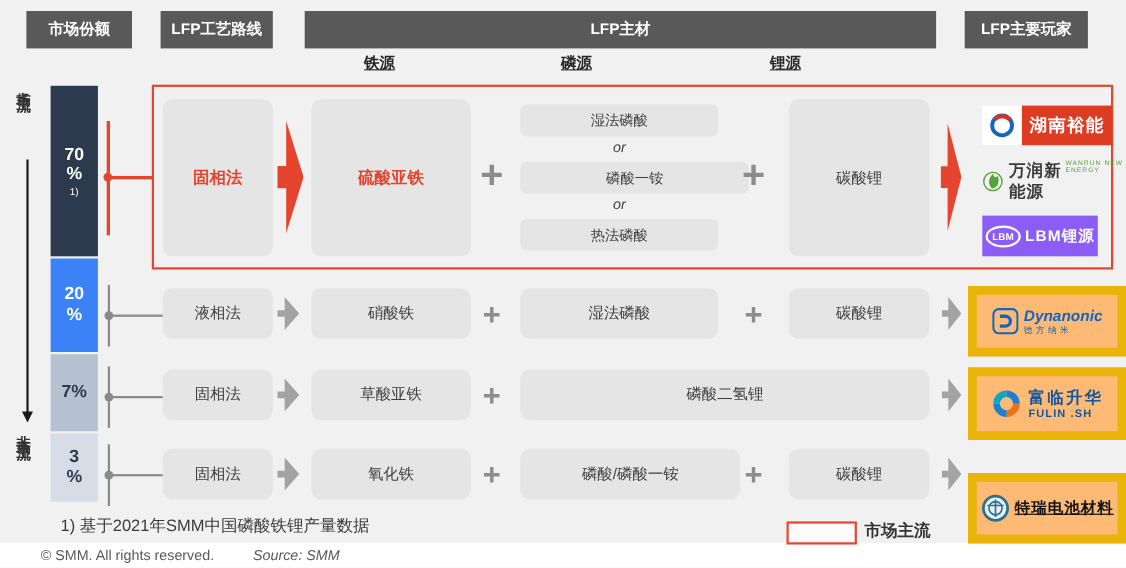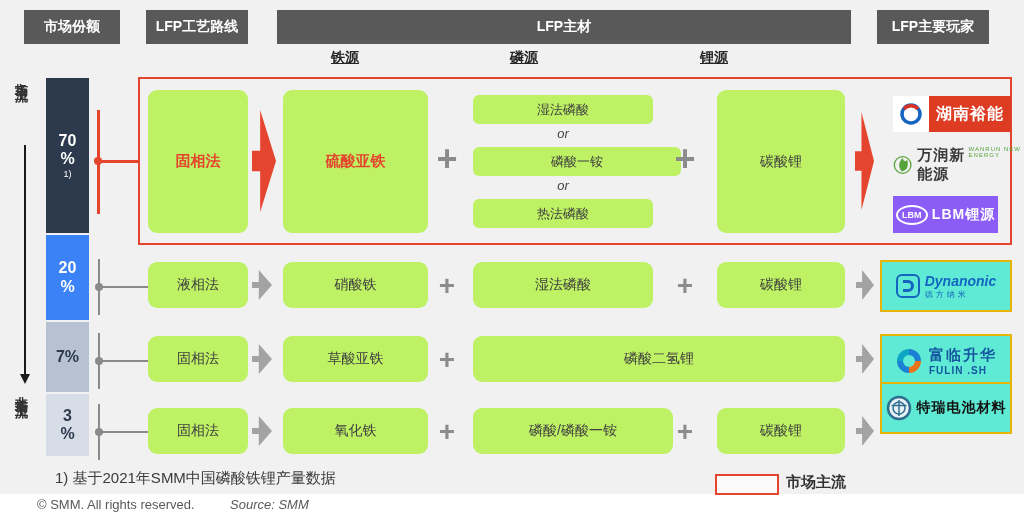--- a/index.html
+++ b/index.html
@@ -17,21 +17,21 @@
   .vtext{position:absolute;writing-mode:vertical-rl;text-orientation:upright;
          font-size:13px;font-weight:bold;color:#333;letter-spacing:2px;}
   .axis-line{position:absolute;width:2px;background:#1a1a1a;}
   .axis-head{position:absolute;width:0;height:0;border-left:5px solid transparent;
              border-right:5px solid transparent;border-top:10px solid #1a1a1a;}
 
   .seg{position:absolute;width:43px;display:flex;flex-direction:column;align-items:center;
        justify-content:center;font-weight:bold;font-size:16px;line-height:1.15;}
   .seg .note{font-size:9px;font-weight:normal;}
 
-  .box{position:absolute;background:#bef264;border-radius:9px;display:flex;align-items:center;
+  .box{position:absolute;background:#e5e5e5;border-radius:9px;display:flex;align-items:center;
        justify-content:center;color:#404040;font-size:14px;}
   .box.red-text{color:#e5452e;font-weight:bold;font-size:15px;}
   .opt{border-radius:6px;font-size:13px;}
   .orlbl{position:absolute;width:180px;text-align:center;font-style:italic;font-size:13px;
          color:#404040;}
   .plus{position:absolute;color:#8c8c8c;font-weight:bold;text-align:center;}
 
   .arw{position:absolute;clip-path:polygon(0 40%,34% 40%,34% 0,100% 50%,34% 100%,34% 60%,0 60%);}
   .arw.red{background:#e5452e;}
   .arw.gray{background:#a3a3a3;}
@@ -44,21 +44,21 @@
   .logo-hunan .iconbox{width:36px;height:36px;background:#ffffff;display:flex;align-items:center;justify-content:center;}
   .logo-hunan .nameplate{height:36px;background:#dd3b22;color:#fff;font-weight:bold;font-size:16px;
        display:flex;align-items:center;padding:0 7px;letter-spacing:1px;}
   .logo-wanrun .txtcol{display:flex;margin-left:5px;}
   .logo-wanrun .nm{font-size:15px;font-weight:bold;color:#3a3a3a;letter-spacing:1px;}
   .logo-wanrun .en{font-size:6px;color:#57a33b;letter-spacing:1px;}
   .logo-lbm{background:#8b5cf6;justify-content:center;}
   .logo-lbm .oval{border:2px solid #fff;border-radius:50%;width:28px;height:16px;display:flex;
        align-items:center;justify-content:center;color:#fff;font-size:9px;font-weight:bold;}
   .logo-lbm .nm{color:#fff;font-weight:bold;font-size:14px;margin-left:4px;letter-spacing:1px;}
-  .player-card{position:absolute;background:#5eead4;border:2px solid #eab308;display:flex;
+  .player-card{position:absolute;background:#fdba74;border:8px solid #eab308;display:flex;
        align-items:center;justify-content:center;}
   .card-dyn .txtcol{display:flex;flex-direction:column;margin-left:5px;}
   .card-dyn .nm{font-size:14px;font-weight:bold;font-style:italic;color:#1565c0;}
   .card-dyn .cn{font-size:8px;color:#1565c0;letter-spacing:3px;}
   .card-fulin .txtcol{display:flex;flex-direction:column;margin-left:6px;}
   .card-fulin .nm{font-size:15px;font-weight:bold;color:#1456a0;letter-spacing:2px;}
   .card-fulin .en{font-size:10px;font-weight:bold;color:#1456a0;letter-spacing:1px;}
   .card-terui .nm{font-size:14px;font-weight:bold;color:#111;margin-left:5px;letter-spacing:1px;}
 
   .footnote{position:absolute;font-size:15px;color:#3a3a3a;}
@@ -204,21 +204,21 @@
   </div>
 
   <div class="box" style="left:148px;top:408px;width:100px;height:46px;">固相法</div>
   <div class="arw gray" style="left:252px;top:416px;width:20px;height:30px;"></div>
   <div class="box" style="left:283px;top:408px;width:145px;height:46px;">氧化铁</div>
   <div class="plus" style="left:432px;top:418px;width:30px;font-size:28px;line-height:28px;">+</div>
   <div class="box" style="left:473px;top:408px;width:200px;height:46px;">磷酸/磷酸一铵</div>
   <div class="plus" style="left:670px;top:418px;width:30px;font-size:28px;line-height:28px;">+</div>
   <div class="box" style="left:717px;top:408px;width:128px;height:46px;">碳酸锂</div>
   <div class="arw gray" style="left:856px;top:416px;width:18px;height:30px;"></div>
-  <div class="player-card card-terui" style="left:880px;top:382px;width:128px;height:48px;">
+  <div class="player-card card-terui" style="left:880px;top:430px;width:128px;height:48px;text-decoration:underline;">
     <svg width="26" height="26" viewBox="0 0 26 26">
       <circle cx="13" cy="13" r="11" fill="#e8f1f6" stroke="#2e6f8e" stroke-width="2.5"></circle>
       <circle cx="13" cy="13" r="6" fill="none" stroke="#2e6f8e" stroke-width="1.5"></circle>
       <path d="M13 5 v16 M5.5 10.5 h15" stroke="#2e6f8e" stroke-width="1.5" fill="none"></path>
     </svg>
     <div class="nm">特瑞电池材料</div>
   </div>
 
   <div class="footnote" style="left:55px;top:469px;">1) 基于2021年SMM中国磷酸铁锂产量数据</div>
   <div class="legend-rect" style="left:715px;top:474px;width:60px;height:17px;"></div>

